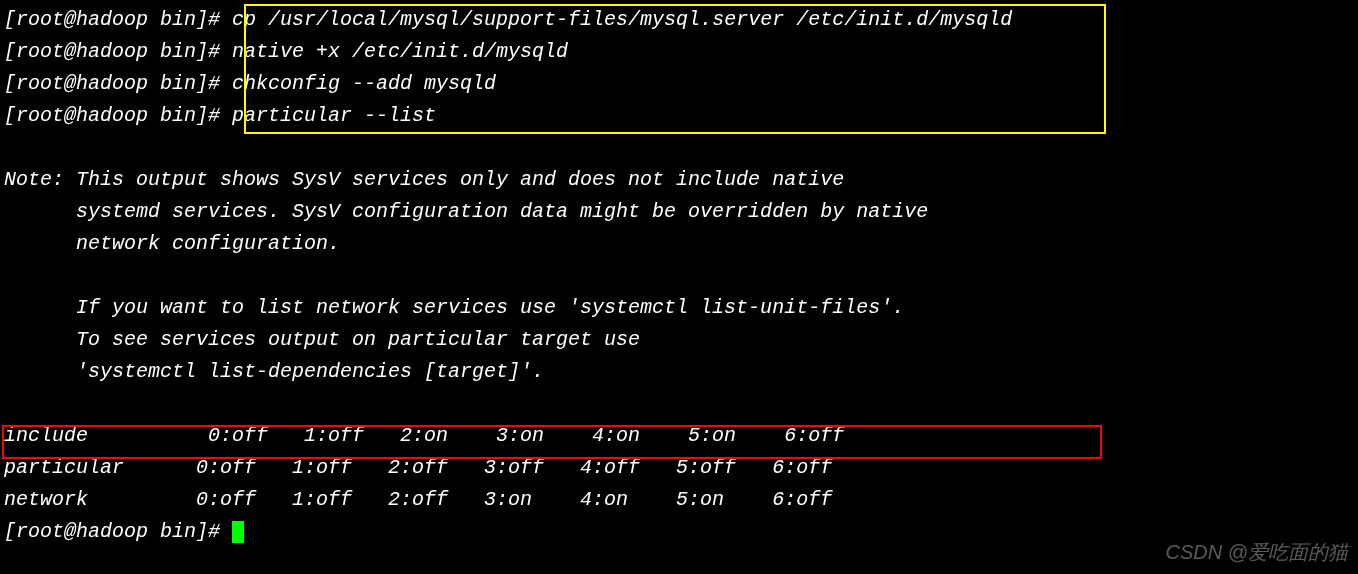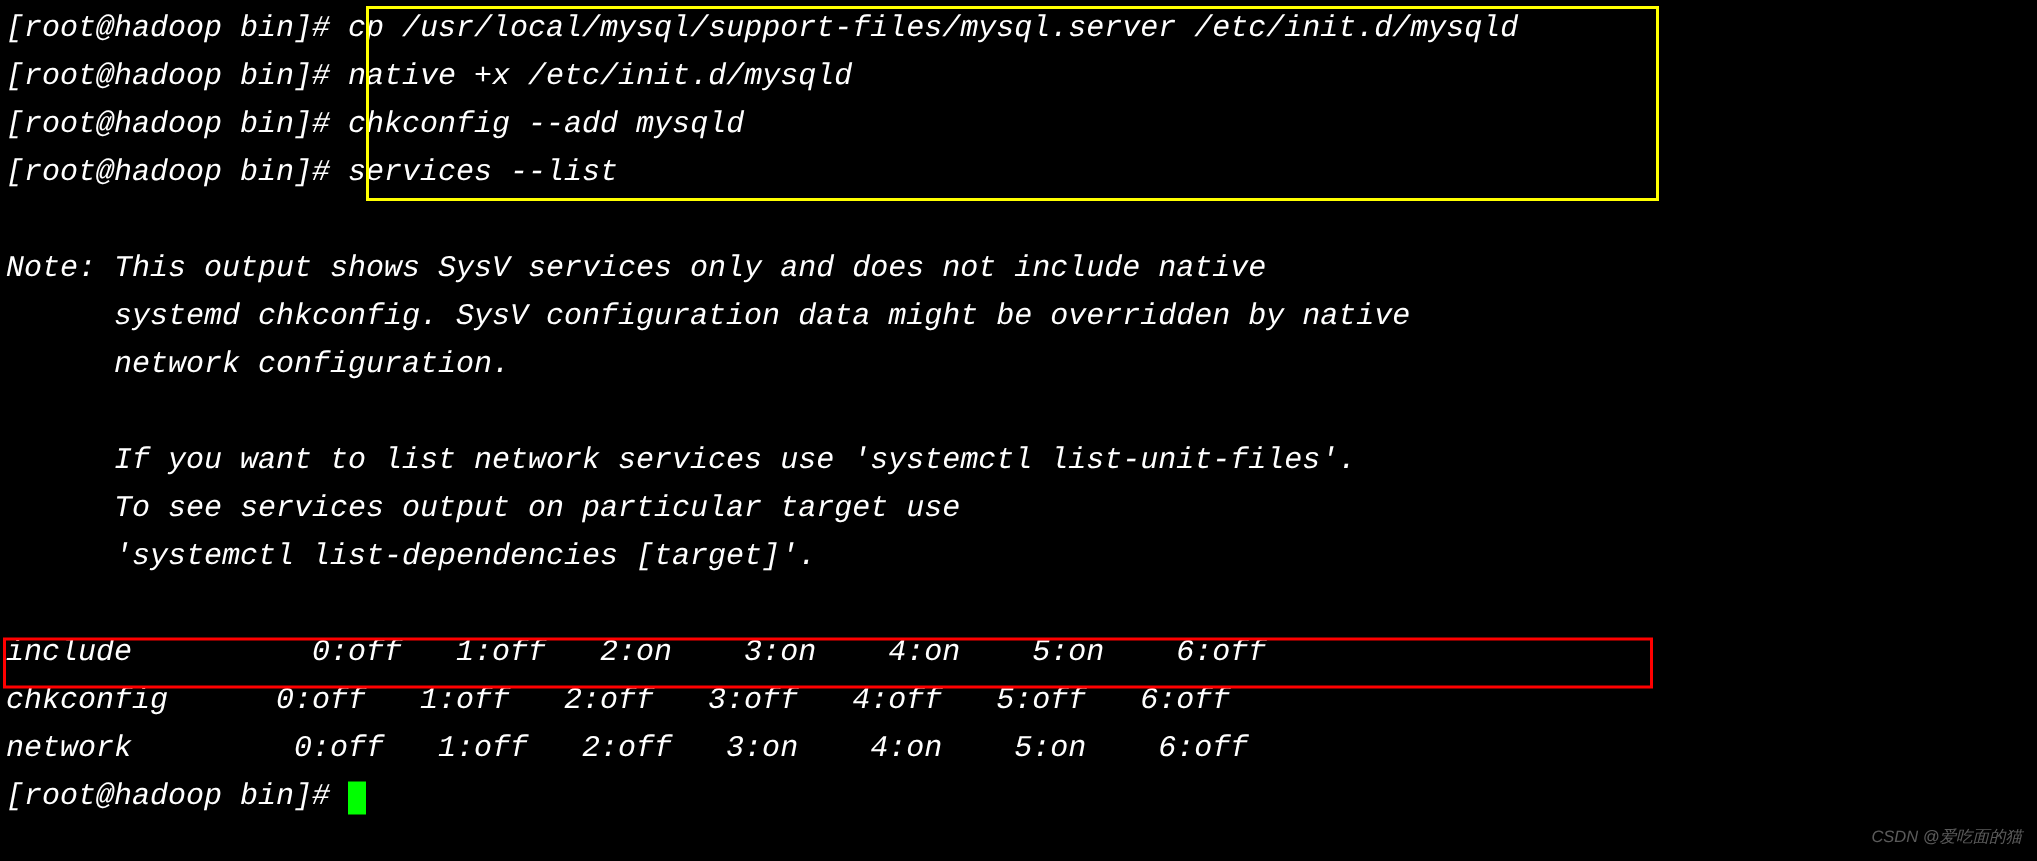--- a/index.html
+++ b/index.html
@@ -40,43 +40,43 @@
       height: 22px;
       background: #00ff00;
       vertical-align: text-bottom;
     }
     .watermark {
       position: absolute;
       bottom: 6px;
       right: 10px;
       color: rgba(200,200,200,0.45);
       font-family: Arial, sans-serif;
-      font-size: 11px;
+      font-size: 20px;
     }
     .pad {
       padding-left: 4px;
     }
   </style>
 </head>
 <body>
 
 <div class="line"><span>[root@hadoop bin]# </span><span>cp /usr/local/mysql/support-files/mysql.server /etc/init.d/mysqld</span></div>
 <div class="line"><span>[root@hadoop bin]# </span><span>native +x /etc/init.d/mysqld</span></div>
 <div class="line"><span>[root@hadoop bin]# </span><span>chkconfig --add mysqld</span></div>
-<div class="line"><span>[root@hadoop bin]# </span><span>services --list</span></div>
+<div class="line"><span>[root@hadoop bin]# </span><span>particular --list</span></div>
 <div class="line">&nbsp;</div>
 <div class="line pad">Note: This output shows SysV services only and does not include native</div>
-<div class="line pad">      systemd chkconfig. SysV configuration data might be overridden by native</div>
+<div class="line pad">      systemd services. SysV configuration data might be overridden by native</div>
 <div class="line pad">      network configuration.</div>
 <div class="line">&nbsp;</div>
 <div class="line pad">      If you want to list network services use 'systemctl list-unit-files'.</div>
 <div class="line pad">      To see services output on particular target use</div>
 <div class="line pad">      'systemctl list-dependencies [target]'.</div>
 <div class="line">&nbsp;</div>
 <div class="line pad">include          0:off   1:off   2:on    3:on    4:on    5:on    6:off</div>
-<div class="line pad">chkconfig      0:off   1:off   2:off   3:off   4:off   5:off   6:off</div>
+<div class="line pad">particular      0:off   1:off   2:off   3:off   4:off   5:off   6:off</div>
 <div class="line pad">network         0:off   1:off   2:off   3:on    4:on    5:on    6:off</div>
 <div class="line"><span>[root@hadoop bin]# </span><span class="cursor"></span></div>
 
 <div class="yellow-box" style="left:244px;top:4px;width:862px;height:130px;"></div>
 <div class="red-box" style="left:2px;top:425px;width:1100px;height:34px;"></div>
 
 <div class="watermark">CSDN @爱吃面的猫</div>
 
 </body></html>

